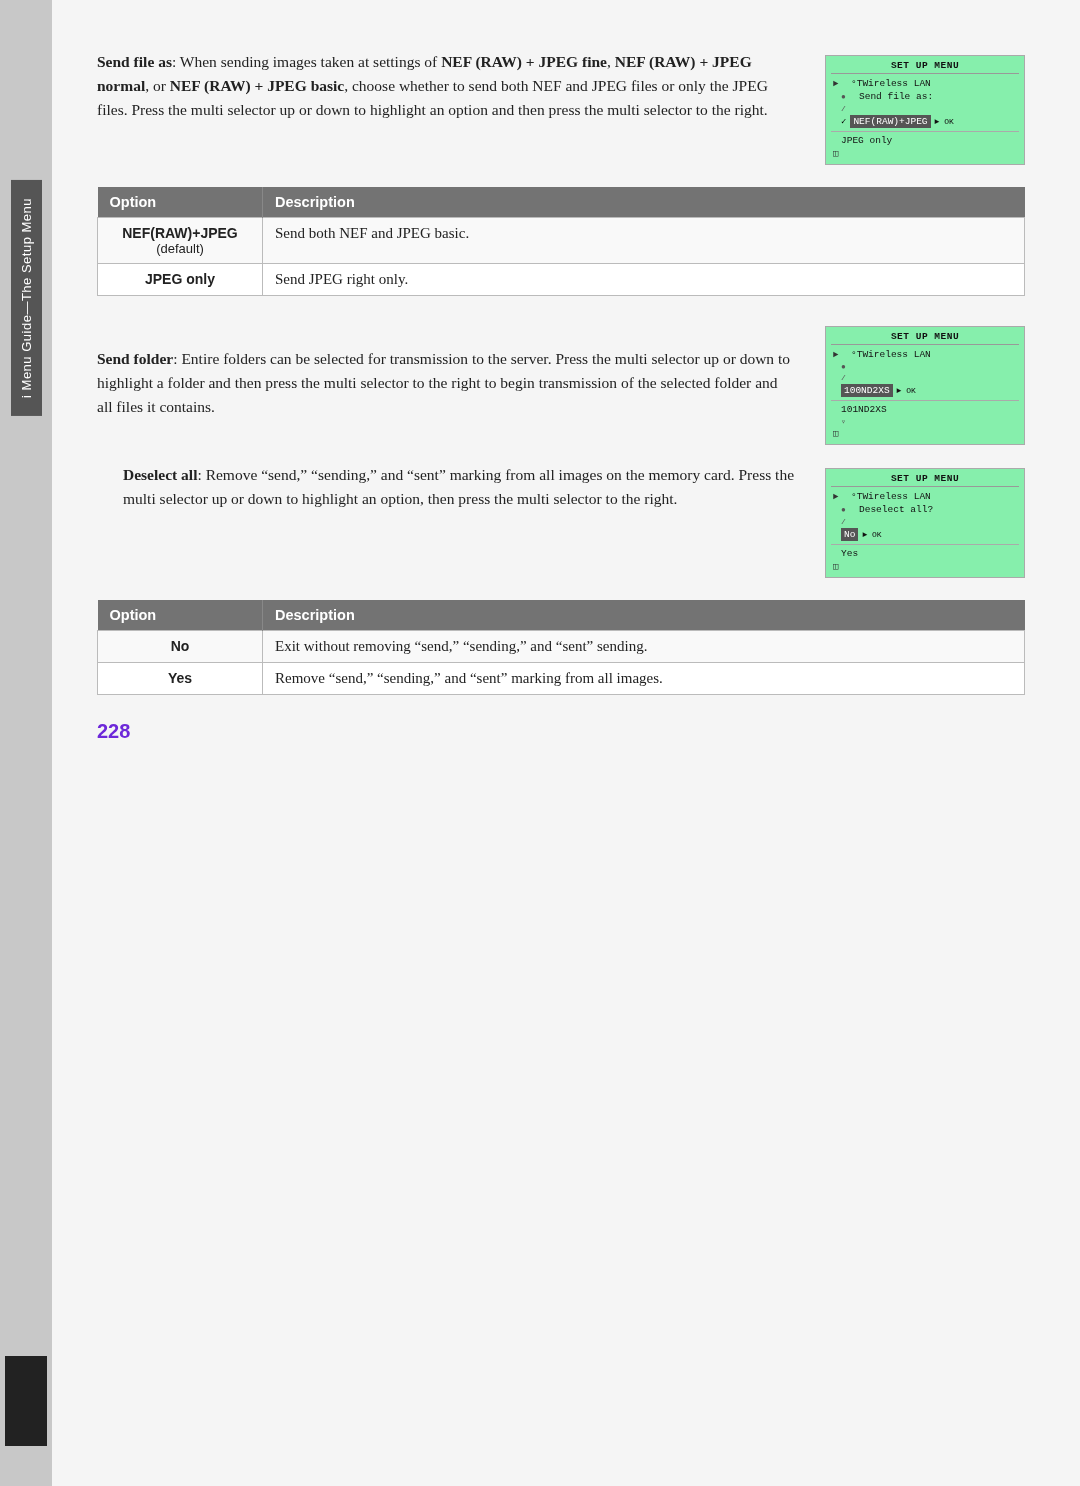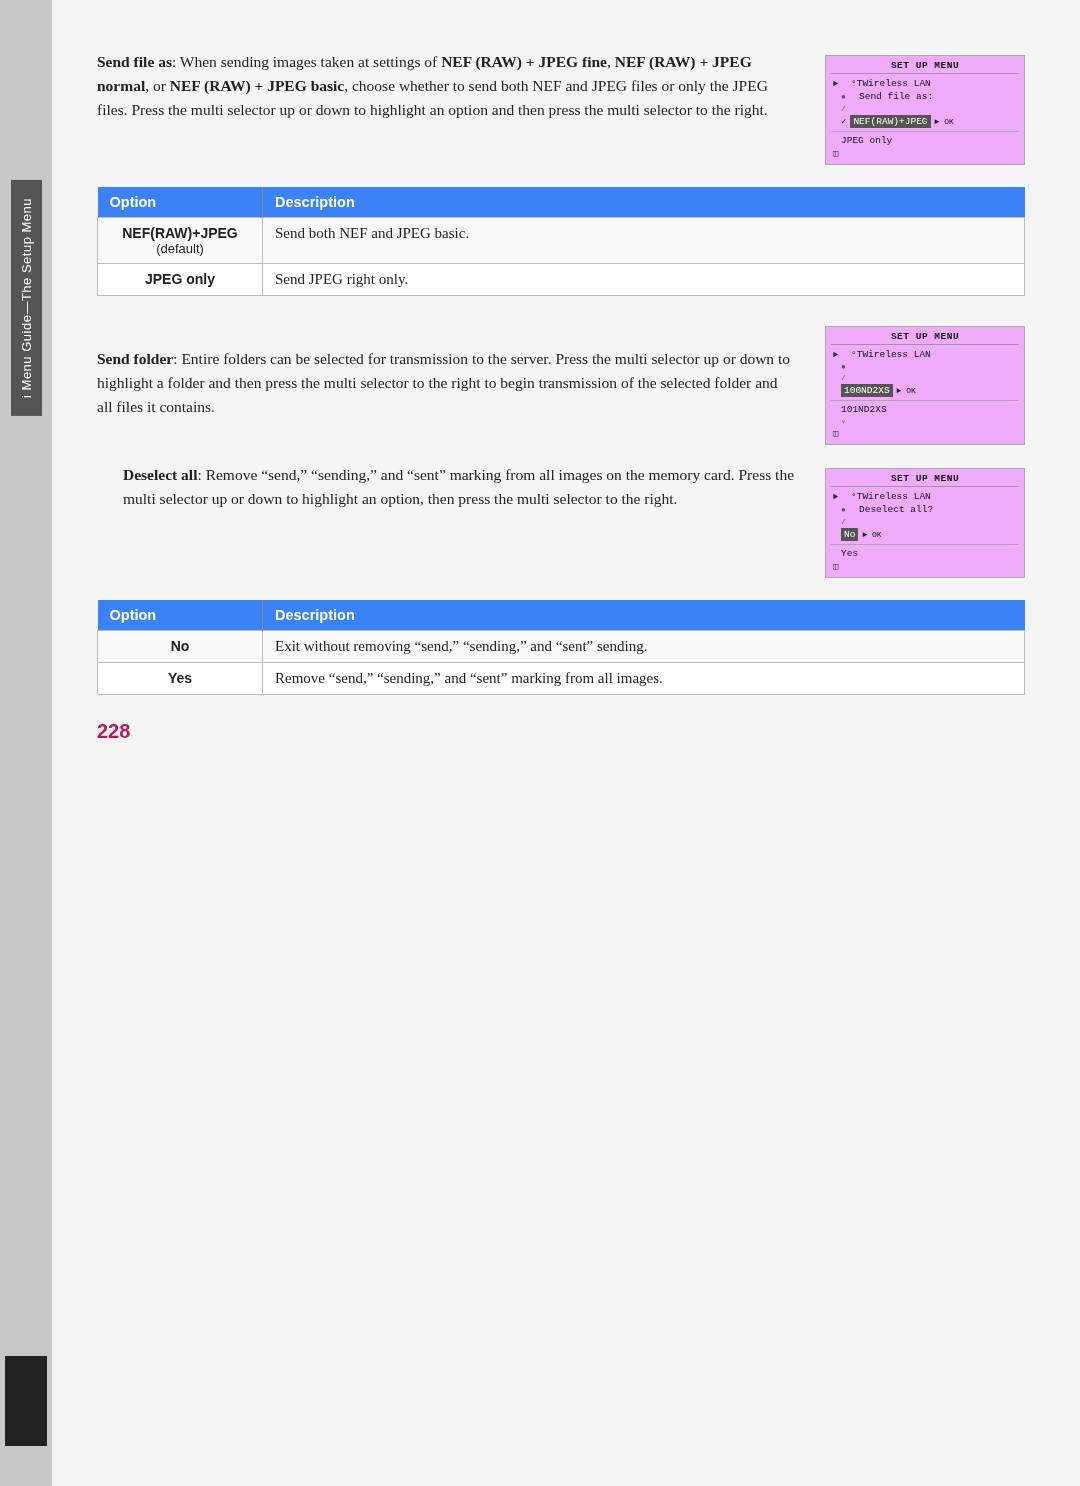--- a/index.html
+++ b/index.html
@@ -74,21 +74,21 @@
       font-size: 15.5px;
     }
 
     .top-text strong {
       font-weight: bold;
     }
 
     .screenshot-box {
       width: 200px;
       flex-shrink: 0;
-      background: #f0abfc;
+      background: #86efac;
       border: 1px solid #aaa;
       font-family: 'Courier New', monospace;
       font-size: 10px;
       padding: 4px 5px;
       color: #111;
       height: fit-content;
       margin-top: 5px;
     }
 
     .screenshot-title {
@@ -137,21 +137,21 @@
 
     
     .options-table {
       width: 100%;
       border-collapse: collapse;
       margin-bottom: 25px;
       font-size: 15px;
     }
 
     .options-table th {
-      background: #3b82f6;
+      background: #737373;
       color: #fff;
       padding: 7px 12px;
       text-align: left;
       font-size: 14.5px;
       font-family: Arial, sans-serif;
       font-weight: bold;
     }
 
     .options-table th.col-option {
       width: 165px;
@@ -214,21 +214,21 @@
       line-height: 1.55;
       font-size: 15.5px;
     }
 
     
     .page-number {
       font-size: 20px;
       font-weight: bold;
       font-family: Arial, sans-serif;
       margin-top: 20px;
-      color: #be185d;
+      color: #6d28d9;
     }
 
     .section-break {
       margin-bottom: 18px;
     }
 
     .nef-raw-label {
       font-family: Arial, sans-serif;
       font-weight: bold;
       font-size: 14px;

